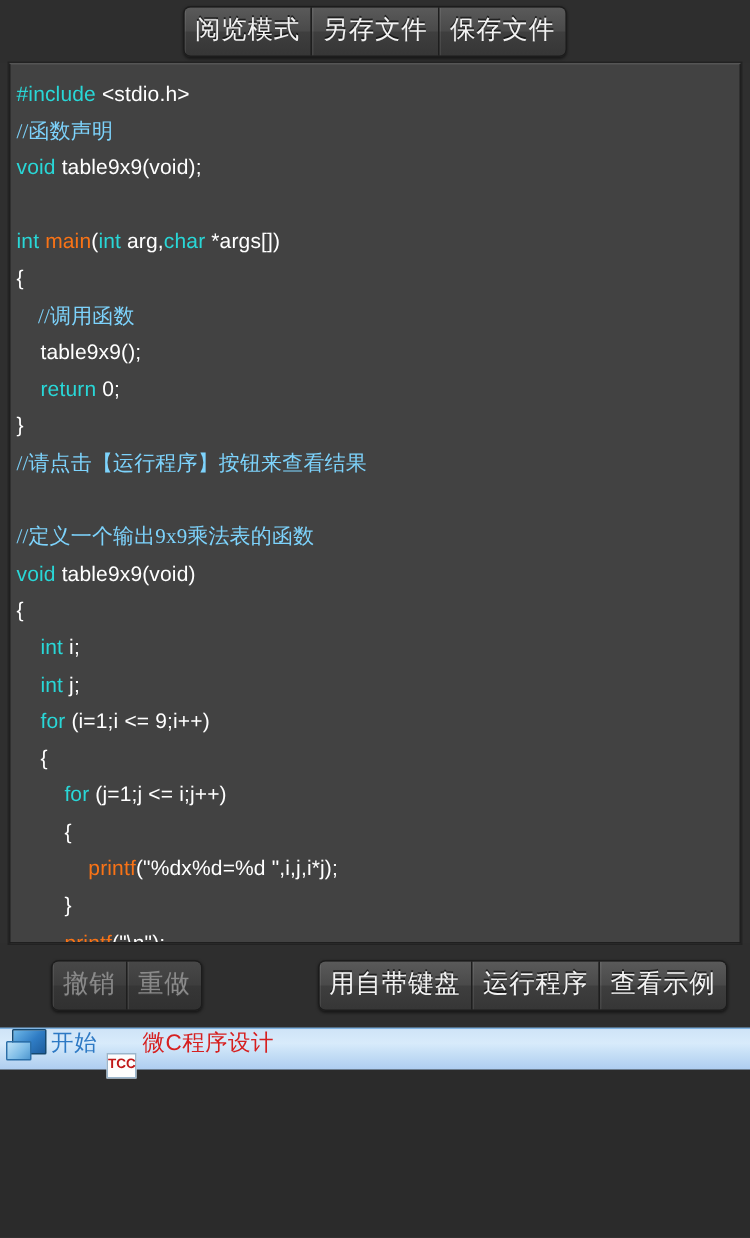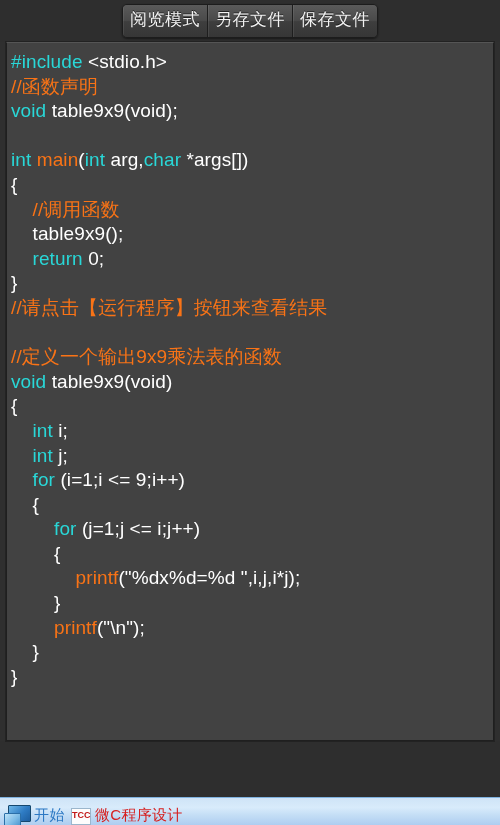--- a/index.html
+++ b/index.html
@@ -11,21 +11,21 @@
     width: 500px;
     height: 825px;
     overflow: hidden;
     font-family: "Liberation Sans", "DejaVu Sans", sans-serif;
     -webkit-font-smoothing: antialiased;
   }
 
   #app {
     position: relative;
     width: 500px;
-    height: 825px;
+    height: 713px;
     background: #2f2f2f;
     display: flex;
     flex-direction: column;
   }
 
   
   .toolbar-top {
     height: 42px;
     flex: 0 0 42px;
     background: #2e2e2e;
@@ -70,30 +70,30 @@
     background: #424242;
     border: 1px solid #1f1f1f;
     border-top-color: #555;
     box-shadow: 0 0 0 1px rgba(0,0,0,0.25);
     overflow: hidden;
     position: relative;
   }
   .code {
     padding: 7px 0 0 4px;
     font-family: "Liberation Sans", "DejaVu Sans", sans-serif;
-    font-size: 19px;
+    font-size: 14px;
     line-height: 24.6px;
     color: #ffffff;
     white-space: pre;
     letter-spacing: 0.1px;
   }
   .code .line { height: 24.6px; }
   .kw   { color: #29d7d7; }
   .fn   { color: #f97316; }
-  .cmt  { color: #f97316; }
+  .cmt  { color: #7dd3fc; font-family: Liberation Serif, serif; }
   .pl   { color: #ffffff; }
 
   
   .toolbar-bottom {
     flex: 0 0 56px;
     height: 56px;
     background: #2e2e2e;
     display: flex;
     align-items: center;
     box-sizing: border-box;
@@ -103,21 +103,21 @@
   .tb-spacer { flex: 1 1 auto; }
   .tb-right { margin-right: 7px; }
 
   
   .taskbar {
     flex: 0 0 28px;
     height: 28px;
     background: linear-gradient(to bottom, #cfe4f7 0%, #d8ebfb 35%, #c3ddf5 65%, #aecdf0 100%);
     border-top: 1px solid #7fb2e0;
     display: flex;
-    align-items: flex-end;
+    align-items: flex-start;
     padding: 0 4px;
     box-sizing: border-box;
     gap: 4px;
   }
   .monitor-icon {
     width: 26px; height: 20px;
     position: relative;
     flex: 0 0 auto;
   }
   .monitor-icon .scr-back {
@@ -172,21 +172,30 @@
         <div class="btn">另存文件</div>
         <div class="btn">保存文件</div>
       </div>
   </div>
 
   <div class="editor-wrap">
     <div class="code" id="code-body"><div class="line"><span class="kw">#include </span><span class="pl">&lt;stdio.h&gt;</span></div><div class="line"><span class="cmt">//函数声明</span></div><div class="line"><span class="kw">void</span><span class="pl"> table9x9(void);</span></div><div class="line">&nbsp;</div><div class="line"><span class="kw">int</span><span class="pl"> </span><span class="fn">main</span><span class="pl">(</span><span class="kw">int</span><span class="pl"> arg,</span><span class="kw">char</span><span class="pl"> *args[])</span></div><div class="line"><span class="pl">{</span></div><div class="line"><span class="cmt">    //调用函数</span></div><div class="line"><span class="pl">    table9x9();</span></div><div class="line"><span class="pl">    </span><span class="kw">return</span><span class="pl"> 0;</span></div><div class="line"><span class="pl">}</span></div><div class="line"><span class="cmt">//请点击【运行程序】按钮来查看结果</span></div><div class="line">&nbsp;</div><div class="line"><span class="cmt">//定义一个输出9x9乘法表的函数</span></div><div class="line"><span class="kw">void</span><span class="pl"> table9x9(void)</span></div><div class="line"><span class="pl">{</span></div><div class="line"><span class="pl">    </span><span class="kw">int</span><span class="pl"> i;</span></div><div class="line"><span class="pl">    </span><span class="kw">int</span><span class="pl"> j;</span></div><div class="line"><span class="pl">    </span><span class="kw">for</span><span class="pl"> (i=1;i &lt;= 9;i++)</span></div><div class="line"><span class="pl">    {</span></div><div class="line"><span class="pl">        </span><span class="kw">for</span><span class="pl"> (j=1;j &lt;= i;j++)</span></div><div class="line"><span class="pl">        {</span></div><div class="line"><span class="pl">            </span><span class="fn">printf</span><span class="pl">("%dx%d=%d ",i,j,i*j);</span></div><div class="line"><span class="pl">        }</span></div><div class="line"><span class="pl">        </span><span class="fn">printf</span><span class="pl">("\n");</span></div><div class="line"><span class="pl">    }</span></div><div class="line"><span class="pl">}</span></div></div>
   </div>
 
   <div class="toolbar-bottom">
+    <div class="btn-group tb-left" id="bottom-left-group">
+        <div class="btn disabled">撤销</div>
+        <div class="btn disabled">重做</div>
+      </div>
     <div class="tb-spacer"></div>
+    <div class="btn-group tb-right" id="bottom-right-group">
+        <div class="btn">用自带键盘</div>
+        <div class="btn">运行程序</div>
+        <div class="btn">查看示例</div>
+      </div>
   </div>
 
   <div class="taskbar">
     <div class="monitor-icon">
       <div class="scr-back"></div>
       <div class="scr-front"></div>
     </div>
     <div class="start-label">开始</div>
     <div class="tcc-icon">TCC</div>
     <div class="task-title">微C程序设计</div>

